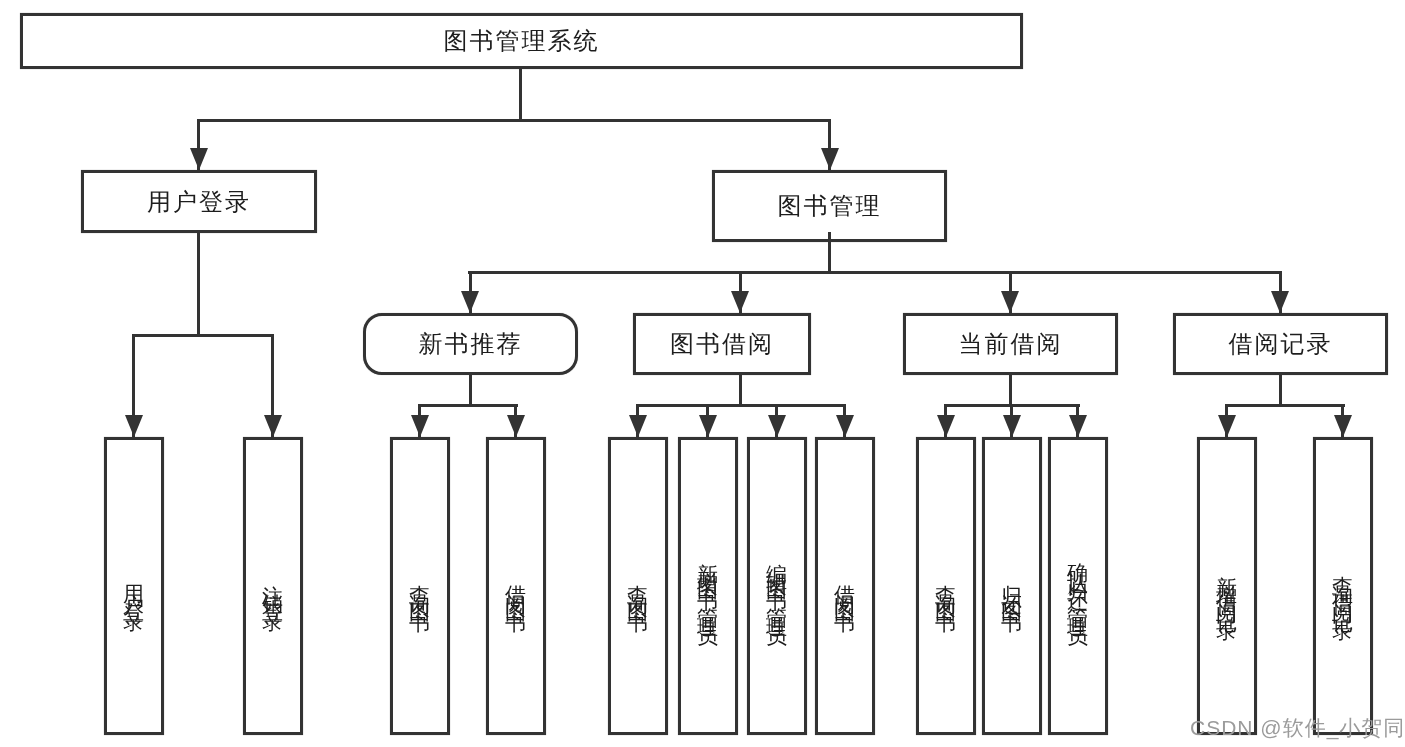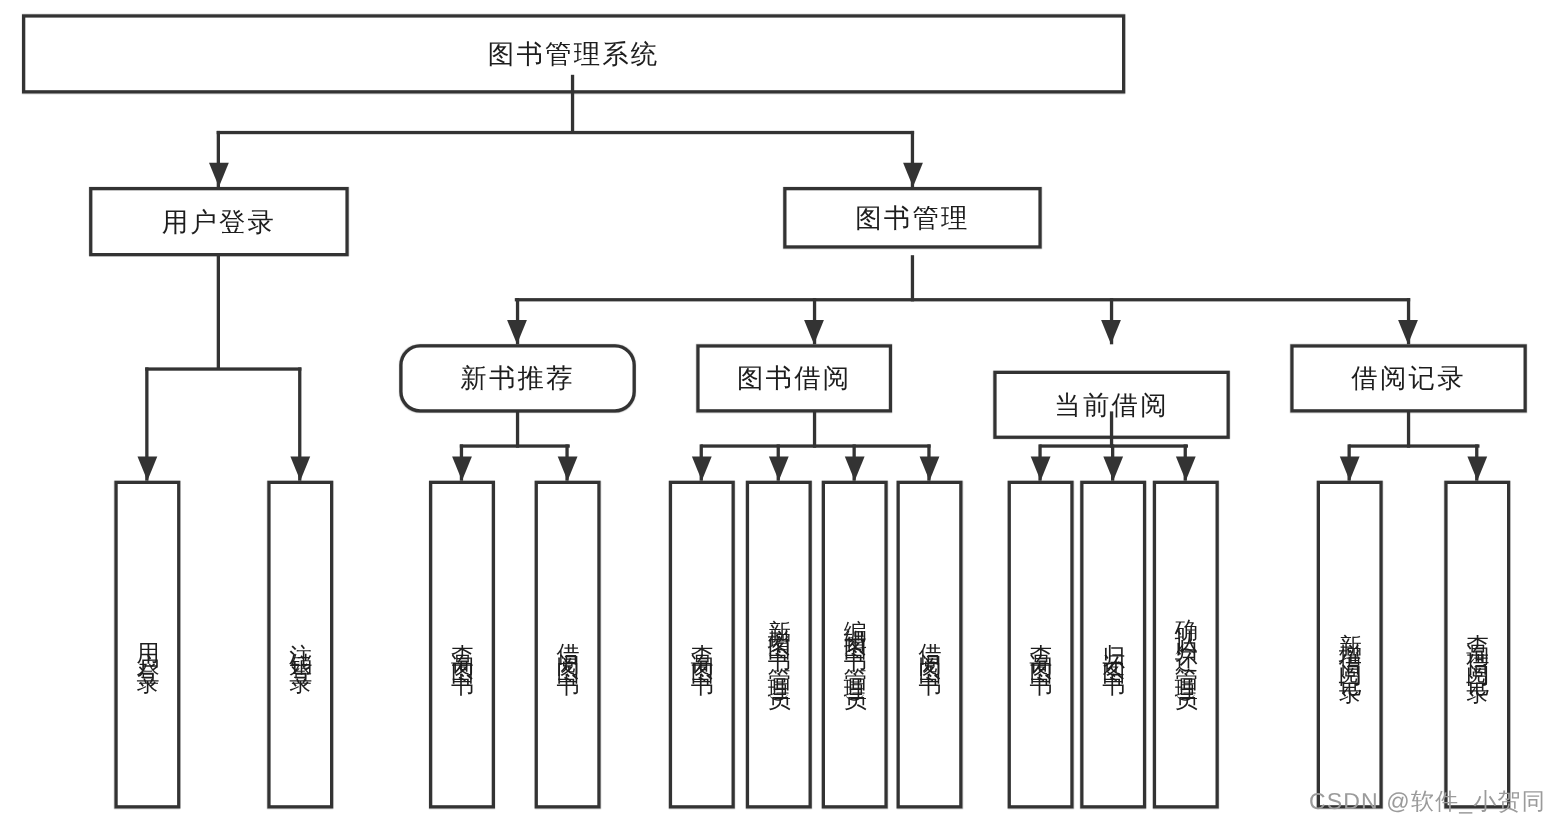--- a/index.html
+++ b/index.html
@@ -45,38 +45,38 @@
     color:#9b9b9b;
     letter-spacing:1px;
     white-space:nowrap;
   }
 </style>
 </head>
 <body>
 
 <div class="stage">
 
-  <div class="node hnode" style="left:20px;top:13px;width:1003px;height:72px;">
+  <div class="node hnode" style="left:20px;top:13px;width:1003px;height:56px;">
     <span>图书管理系统</span>
   </div>
 
   <div class="node hnode" style="left:81px;top:170px;width:236px;height:63px;">
     <span>用户登录</span>
   </div>
-  <div class="node hnode" style="left:712px;top:170px;width:235px;height:56px;">
+  <div class="node hnode" style="left:712px;top:170px;width:235px;height:72px;">
     <span>图书管理</span>
   </div>
 
   <div class="node hnode" style="left:363px;top:313px;width:215px;height:62px;border-radius:19px;">
     <span>新书推荐</span>
   </div>
   <div class="node hnode" style="left:633px;top:313px;width:178px;height:62px;">
     <span>图书借阅</span>
   </div>
-  <div class="node hnode" style="left:903px;top:313px;width:215px;height:62px;margin-top:24px;">
+  <div class="node hnode" style="left:903px;top:313px;width:215px;height:62px;">
     <span>当前借阅</span>
   </div>
   <div class="node hnode" style="left:1173px;top:313px;width:215px;height:62px;align-items:center;">
     <span>借阅记录</span>
   </div>
 
   <div class="node vnode" style="left:104px;top:437px;">
     <span class="vlabel">用户登录</span>
   </div>
   <div class="node vnode" style="left:243px;top:437px;">

